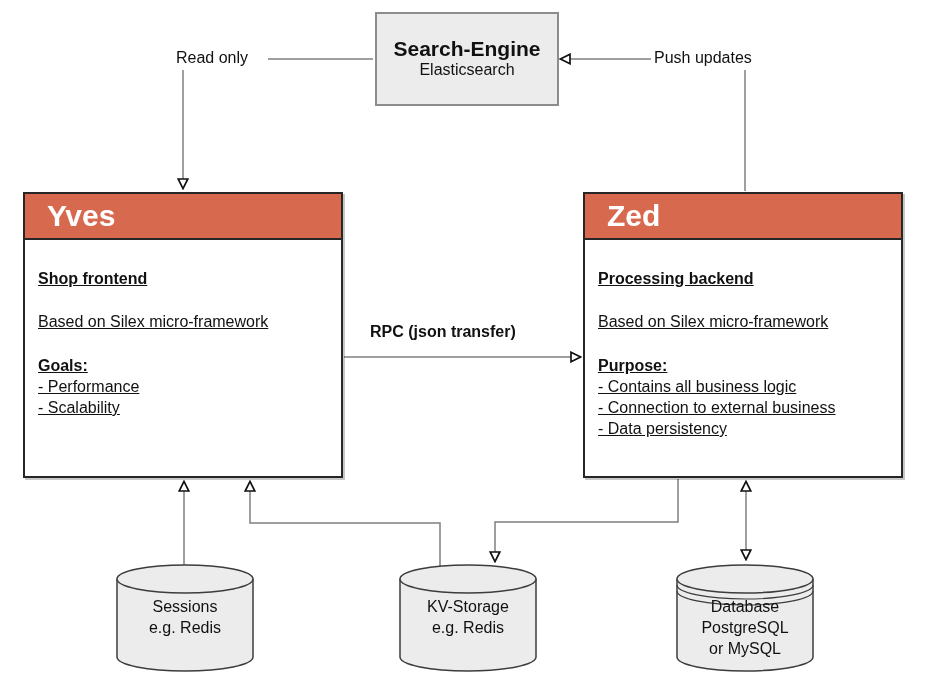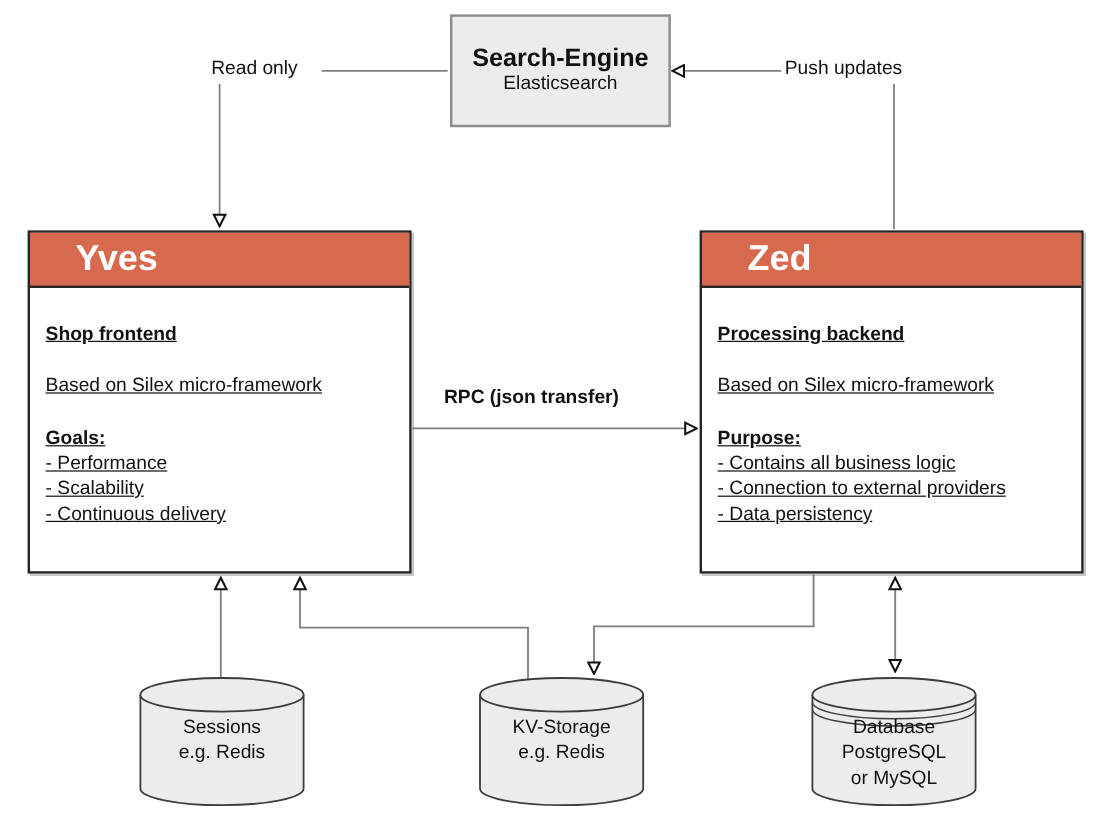--- a/index.html
+++ b/index.html
@@ -66,21 +66,21 @@
   .app-box.yves { left: 23px; }
   .app-box.zed  { left: 583px; }
   .app-header {
     height: 44px;
     background: #d7694f;
     border-bottom: 2px solid #262626;
     color: #ffffff;
     font-size: 30px;
     font-weight: bold;
     line-height: 44px;
-    padding-left: 38px;
+    padding-left: 22px;
   }
   .app-body {
     padding: 28px 13px 0 13px;
     font-size: 16px;
     line-height: 21px;
     text-decoration: underline;
   }
   .app-role { font-weight: bold; margin-bottom: 22px; }
   .app-framework { margin-bottom: 23px; }
   .app-list-title { font-weight: bold; }
@@ -140,32 +140,31 @@
   </div>
 
   <div class="app-box yves">
     <div class="app-header">Yves</div>
     <div class="app-body">
       <div class="app-role">Shop frontend</div>
       <div class="app-framework">Based on Silex micro-framework</div>
       <div class="app-list-title">Goals:</div>
       <div class="app-list-item">- Performance</div>
       <div class="app-list-item">- Scalability</div>
-      <div class="app-list-item">- Continuous delivery</div>
     </div>
   </div>
 
   <div class="app-box zed">
     <div class="app-header">Zed</div>
     <div class="app-body">
       <div class="app-role">Processing backend</div>
       <div class="app-framework">Based on Silex micro-framework</div>
       <div class="app-list-title">Purpose:</div>
       <div class="app-list-item">- Contains all business logic</div>
-      <div class="app-list-item">- Connection to external providers</div>
+      <div class="app-list-item">- Connection to external business</div>
       <div class="app-list-item">- Data persistency</div>
     </div>
   </div>
 
   <div class="store sessions">
     <svg viewBox="0 0 140 112">
       <path d="M2,16 v78 a68,14 0 0 0 136,0 v-78" fill="#ececec" stroke="#3c3c3c" stroke-width="1.5"></path>
       <ellipse cx="70" cy="16" rx="68" ry="14" fill="#ececec" stroke="#3c3c3c" stroke-width="1.5"></ellipse>
     </svg>
     <div class="store-label">

